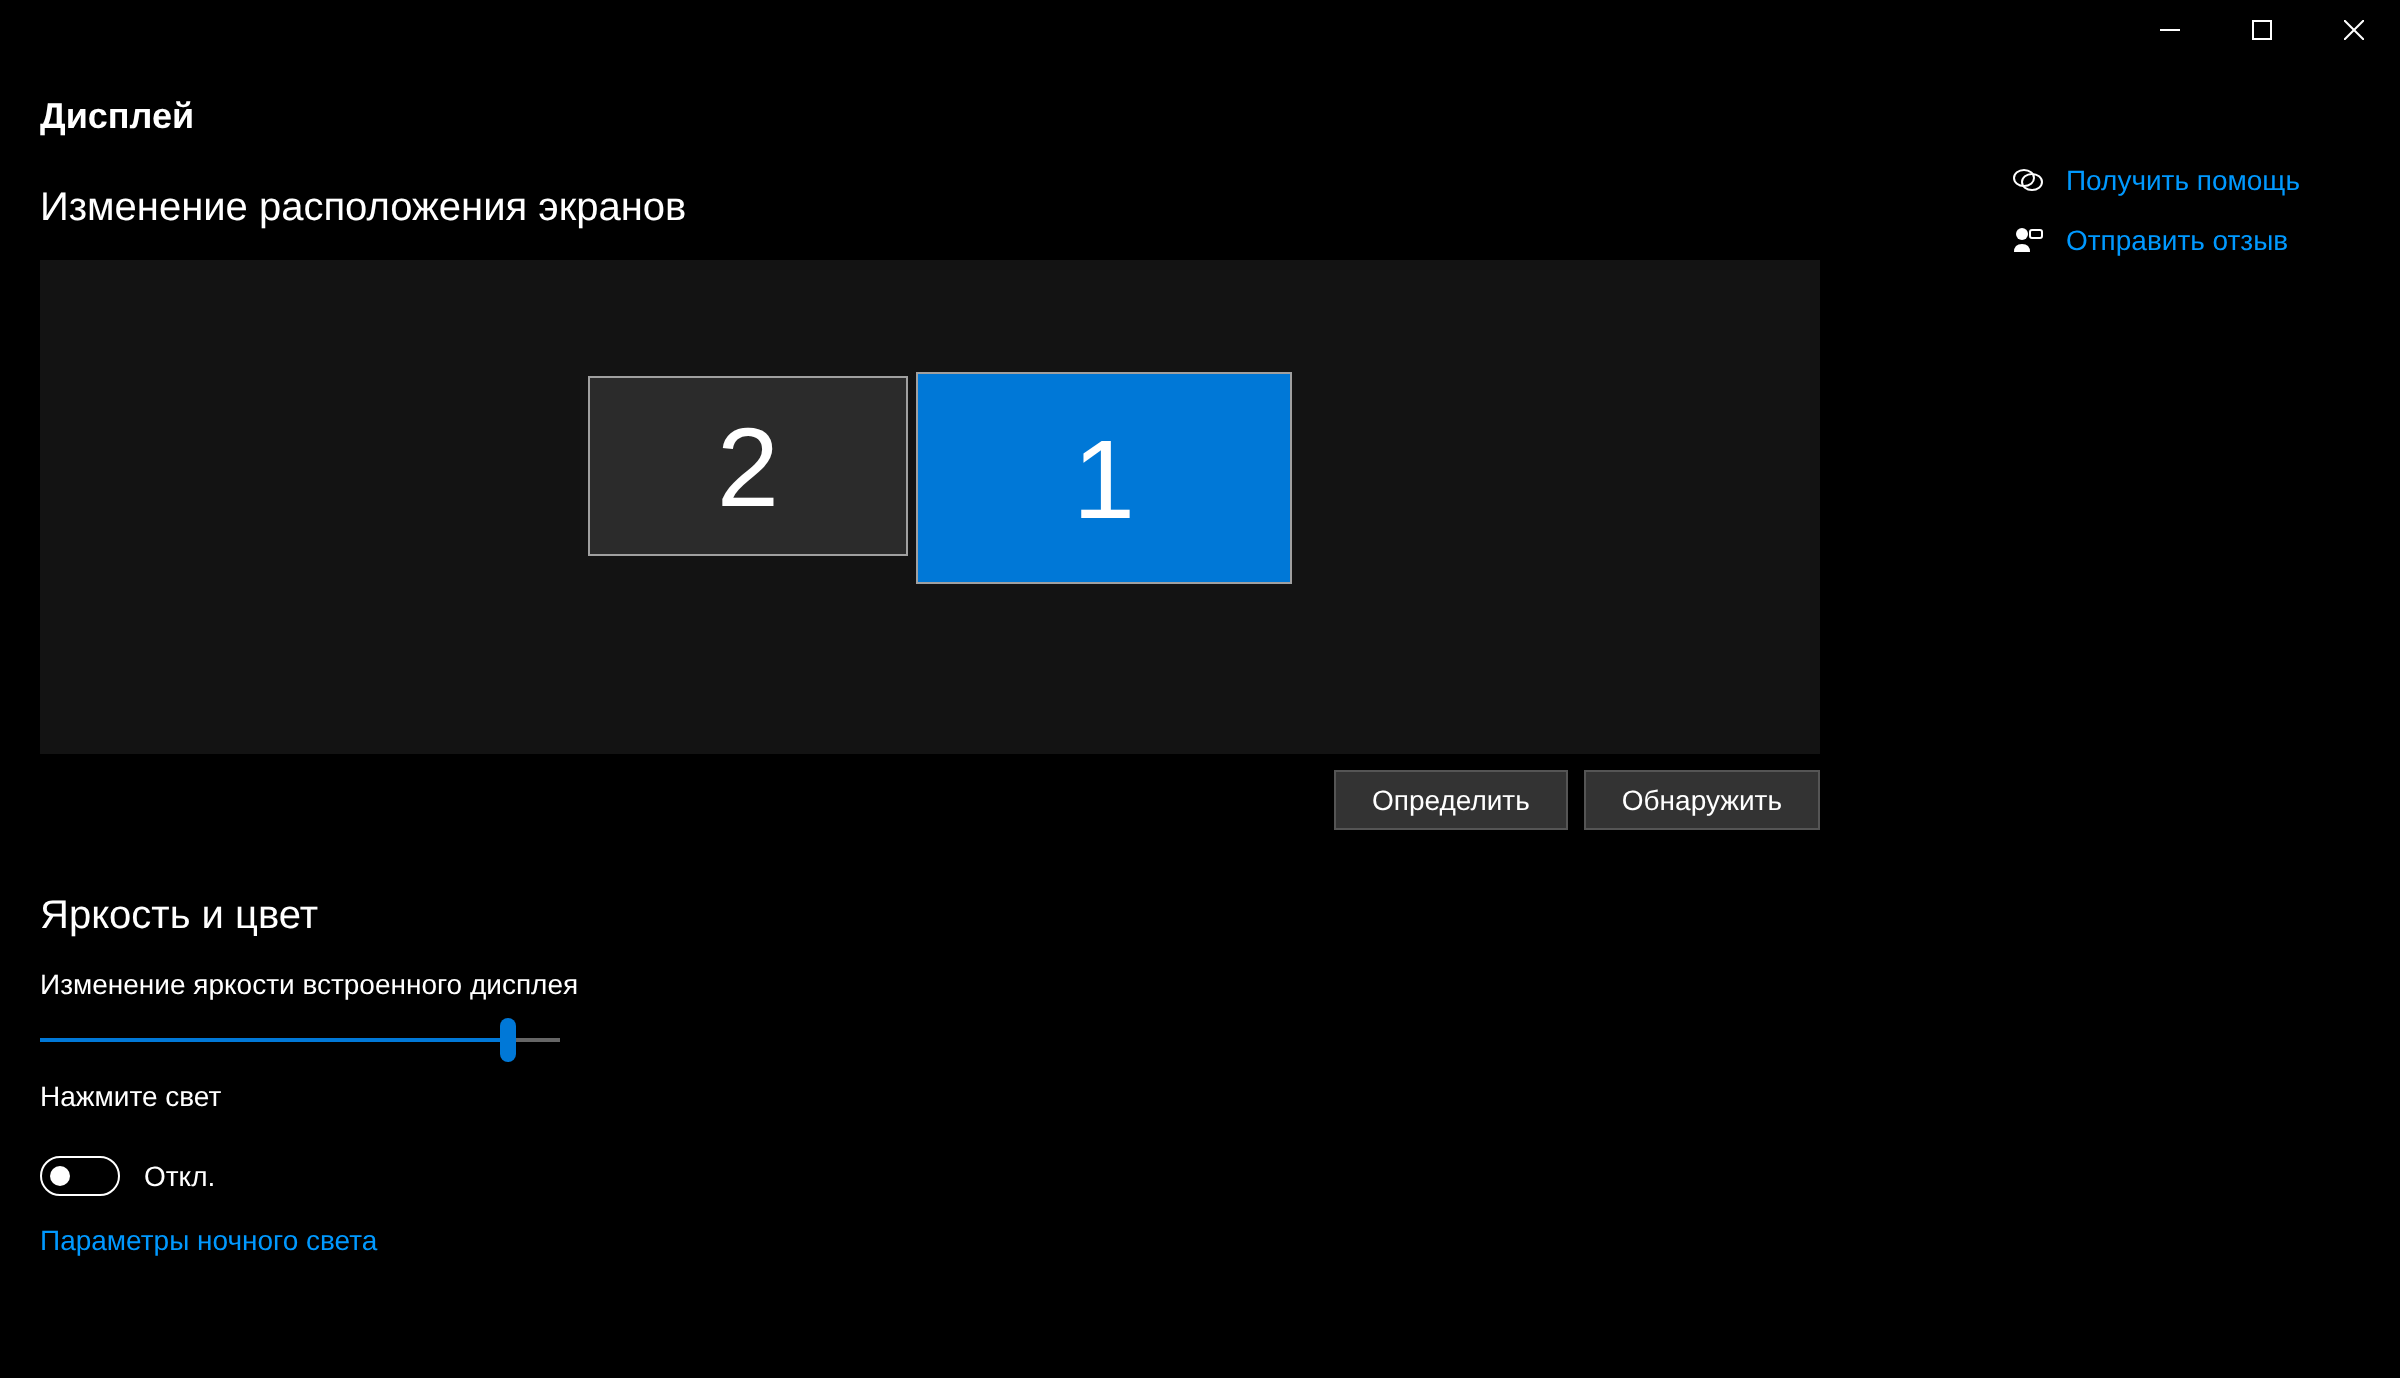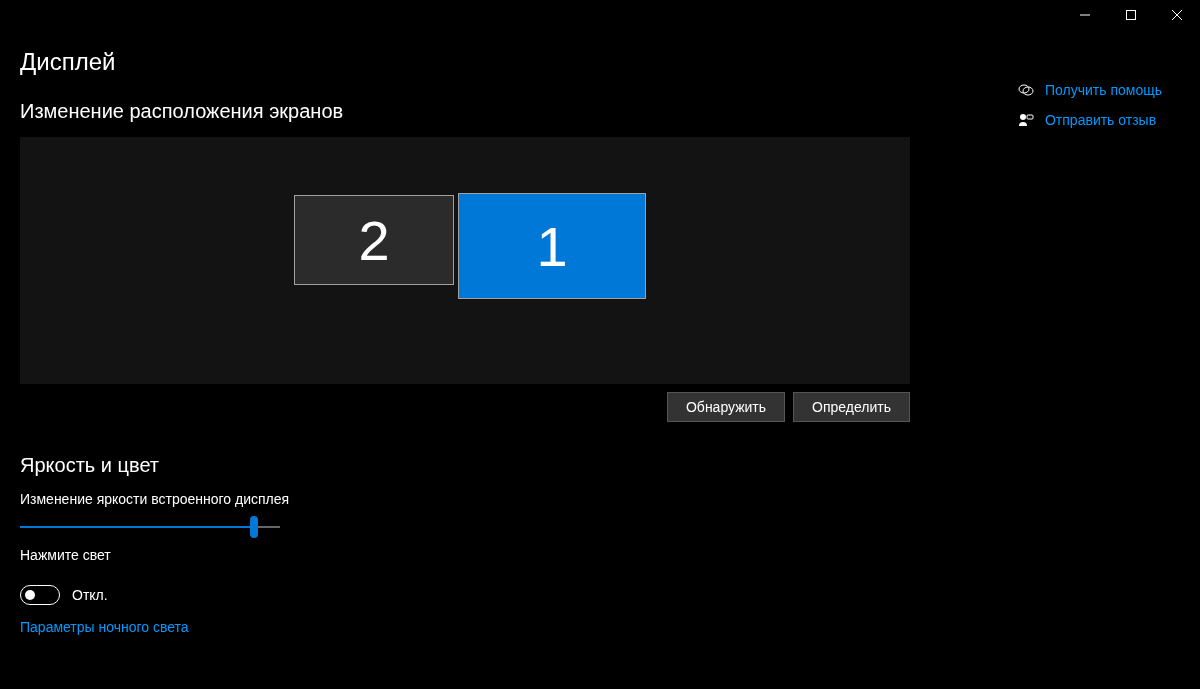--- a/index.html
+++ b/index.html
@@ -14,21 +14,21 @@
     position: absolute; top: 0; right: 0; height: 30px;
     display: flex; align-items: center;
   }
   .titlebar .btn {
     width: 46px; height: 30px;
     display: flex; align-items: center; justify-content: center;
     color: #fff;
   }
   .titlebar .btn svg { width: 10px; height: 10px; stroke: #fff; stroke-width: 1; fill: none; }
   .content { position: absolute; left: 20px; top: 48px; right: 0; }
-  .page-title { font-size: 24px; font-weight: 400; margin-bottom: 24px; }
+  .page-title { font-size: 18px; font-weight: 700; margin-bottom: 24px; }
   .main-col { width: 910px; }
   .section-heading { font-size: 20px; font-weight: 400; margin-bottom: 14px; }
   .hint { font-size: 14px; color: #fff; margin-bottom: 18px; line-height: 1.4; }
   .arrangement {
     background: #131313;
     width: 890px; height: 247px;
     position: relative;
     margin-bottom: 0;
   }
   .monitor {
@@ -58,21 +58,21 @@
   .slider-thumb { position: absolute; width: 8px; height: 22px; background: #0078d7; border-radius: 4px; transform: translateX(-50%); }
   .toggle-row { display: flex; align-items: center; gap: 12px; margin-top: 22px; }
   .toggle {
     width: 40px; height: 20px; border: 1px solid #fff; border-radius: 10px;
     position: relative; cursor: pointer;
   }
   .toggle-knob { position: absolute; width: 10px; height: 10px; background: #fff; border-radius: 50%; top: 4px; left: 4px; }
   .toggle-label { font-size: 14px; }
   .link { color: #0099ff; font-size: 14px; margin-top: 14px; display: inline-block; cursor: pointer; }
   .side-links {
-    position: absolute; top: 82px; right: 38px;
+    position: absolute; top: 82px; right: 50px;
     display: flex; flex-direction: column; gap: 14px;
   }
   .side-link {
     display: flex; align-items: center; gap: 10px;
     color: #0099ff; font-size: 14px; cursor: pointer;
   }
   .side-link .icon { color: #fff; width: 18px; display: flex; justify-content: center; }
 </style>
 </head>
 <body>
@@ -101,22 +101,22 @@
 
   <div class="main-col">
     <h2 class="section-heading">Изменение расположения экранов</h2>
 
     <div class="arrangement">
       <div class="monitor secondary" style="left:274px; top:58px; width:160px; height:90px;">2</div>
       <div class="monitor primary" style="left:438px; top:56px; width:188px; height:106px;">1</div>
     </div>
 
     <div class="action-row">
+      <button class="action-btn">Определить</button>
       <button class="action-btn">Обнаружить</button>
-      <button class="action-btn">Определить</button>
     </div>
 
     <h2 class="section-heading" style="margin-top:24px;">Яркость и цвет</h2>
 
     <div class="subsection-label">Изменение яркости встроенного дисплея</div>
     <div class="slider-wrap">
       <div class="slider-track-bg"></div>
       <div class="slider-track-fill" id="slider-fill" style="width: 90%;"></div>
       <div class="slider-thumb" id="slider-thumb" style="left: 90%;"></div>
     </div>

